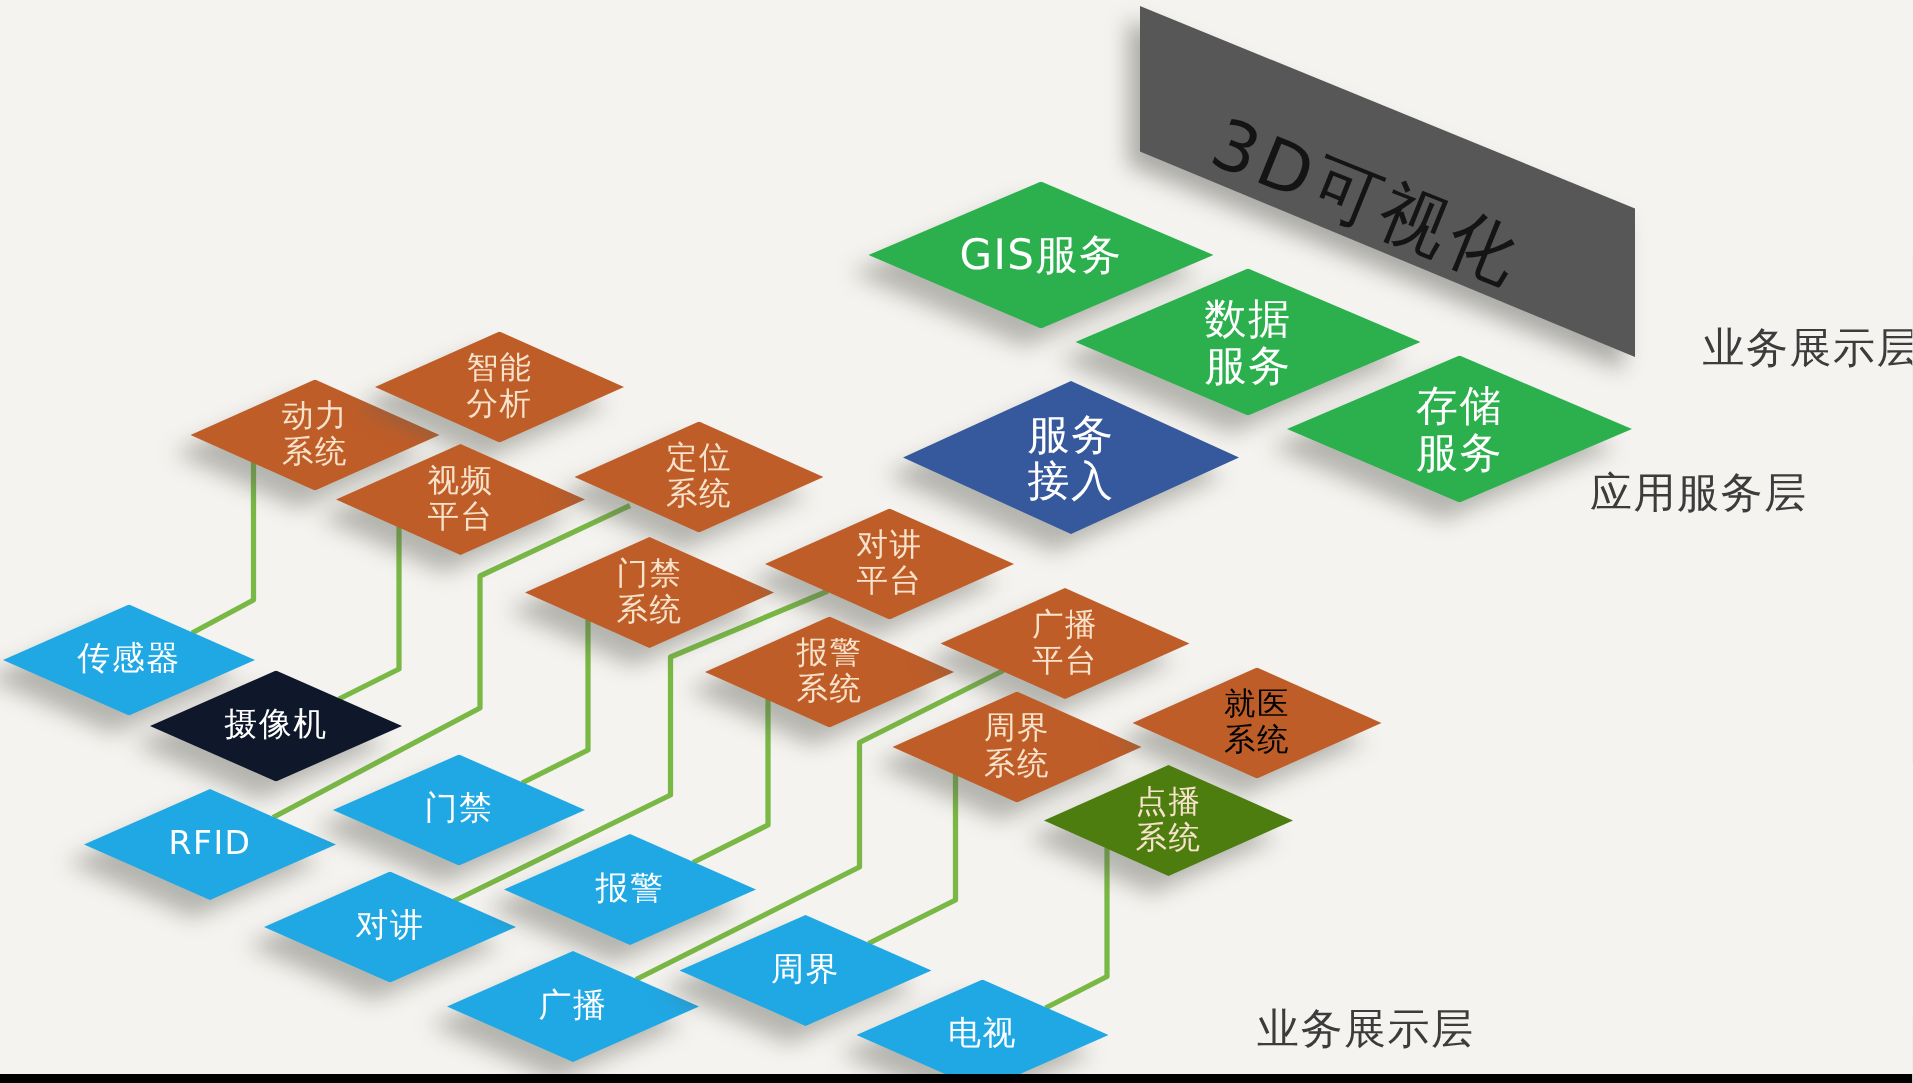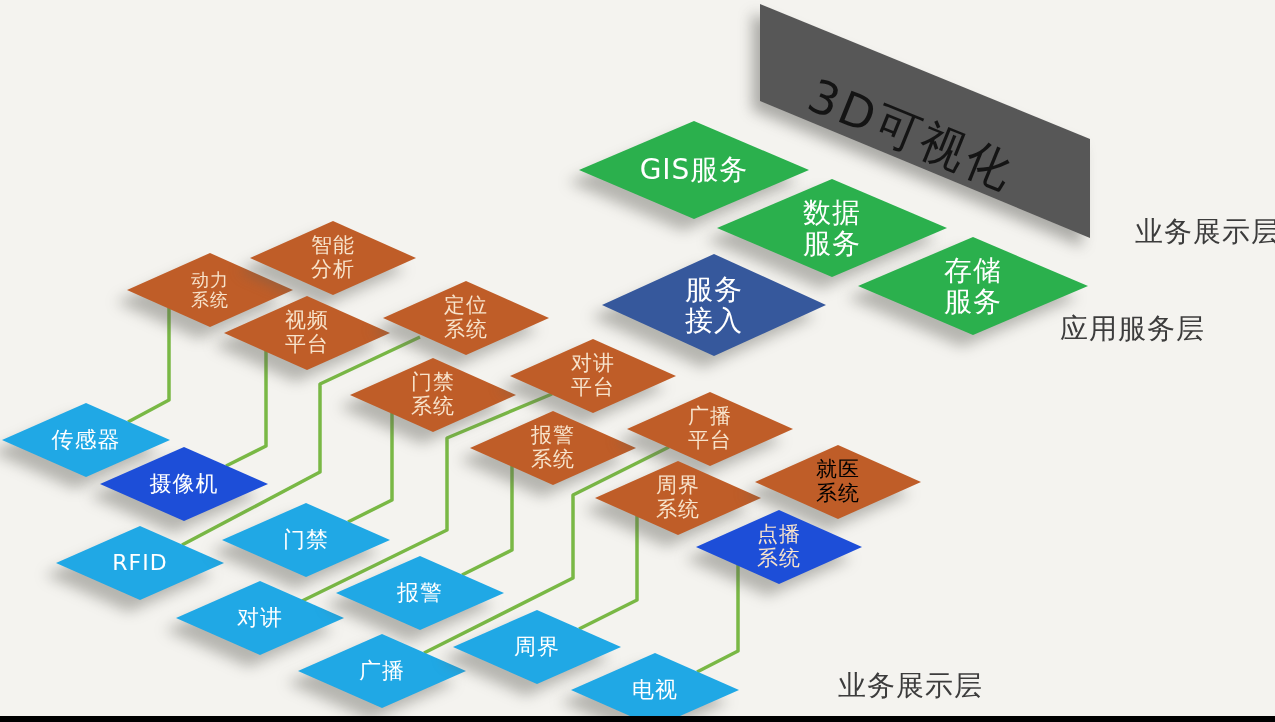--- a/index.html
+++ b/index.html
@@ -74,21 +74,21 @@
       </div>
       <div class="node-wrap" style="left: 858px; top: 237px;">
         <div class="node" style="width: 230px; height: 98px; background: rgb(43, 176, 77); color: rgb(255, 255, 255); font-size: 28px;">存储
 服务</div>
       </div>
       <div class="node-wrap" style="left: 602px; top: 254px;">
         <div class="node" style="width: 224px; height: 102px; background: rgb(54, 88, 156); color: rgb(255, 255, 255); font-size: 28px;">服务
 接入</div>
       </div>
       <div class="node-wrap" style="left: 127px; top: 253px;">
-        <div class="node" style="width: 166px; height: 74px; background: rgb(191, 93, 40); color: rgb(247, 227, 203); font-size: 18px;">动力
+        <div class="node" style="width: 166px; height: 74px; background: rgb(191, 93, 40); color: rgb(247, 227, 203); font-size: 21px;">动力
 系统</div>
       </div>
       <div class="node-wrap" style="left: 250px; top: 221px;">
         <div class="node" style="width: 166px; height: 74px; background: rgb(191, 93, 40); color: rgb(247, 227, 203); font-size: 21px;">智能
 分析</div>
       </div>
       <div class="node-wrap" style="left: 224px; top: 296px;">
         <div class="node" style="width: 166px; height: 74px; background: rgb(191, 93, 40); color: rgb(247, 227, 203); font-size: 21px;">视频
 平台</div>
       </div>
@@ -114,28 +114,28 @@
       </div>
       <div class="node-wrap" style="left: 595px; top: 461px;">
         <div class="node" style="width: 166px; height: 74px; background: rgb(191, 93, 40); color: rgb(247, 227, 203); font-size: 21px;">周界
 系统</div>
       </div>
       <div class="node-wrap" style="left: 755px; top: 445px;">
         <div class="node" style="width: 166px; height: 74px; background: rgb(191, 93, 40); color: #000000; font-size: 21px;">就医
 系统</div>
       </div>
       <div class="node-wrap" style="left: 696px; top: 510px;">
-        <div class="node" style="width: 166px; height: 74px; background: #1d4ed8; color: rgb(247, 227, 203); font-size: 21px;">点播
+        <div class="node" style="width: 166px; height: 74px; background: #4d7c0f; color: rgb(247, 227, 203); font-size: 21px;">点播
 系统</div>
       </div>
       <div class="node-wrap" style="left: 2px; top: 403px;">
         <div class="node" style="width: 168px; height: 74px; background: rgb(32, 168, 229); color: rgb(255, 255, 255); font-size: 22px;">传感器</div>
       </div>
       <div class="node-wrap" style="left: 100px; top: 447px;">
-        <div class="node" style="width: 168px; height: 74px; background: #1d4ed8; color: rgb(255, 255, 255); font-size: 22px;">摄像机</div>
+        <div class="node" style="width: 168px; height: 74px; background: #0f172a; color: rgb(255, 255, 255); font-size: 22px;">摄像机</div>
       </div>
       <div class="node-wrap" style="left: 56px; top: 526px;">
         <div class="node" style="width: 168px; height: 74px; background: rgb(32, 168, 229); color: rgb(255, 255, 255); font-size: 22px;">RFID</div>
       </div>
       <div class="node-wrap" style="left: 222px; top: 503px;">
         <div class="node" style="width: 168px; height: 74px; background: rgb(32, 168, 229); color: rgb(255, 255, 255); font-size: 22px;">门禁</div>
       </div>
       <div class="node-wrap" style="left: 176px; top: 581px;">
         <div class="node" style="width: 168px; height: 74px; background: rgb(32, 168, 229); color: rgb(255, 255, 255); font-size: 22px;">对讲</div>
       </div>

